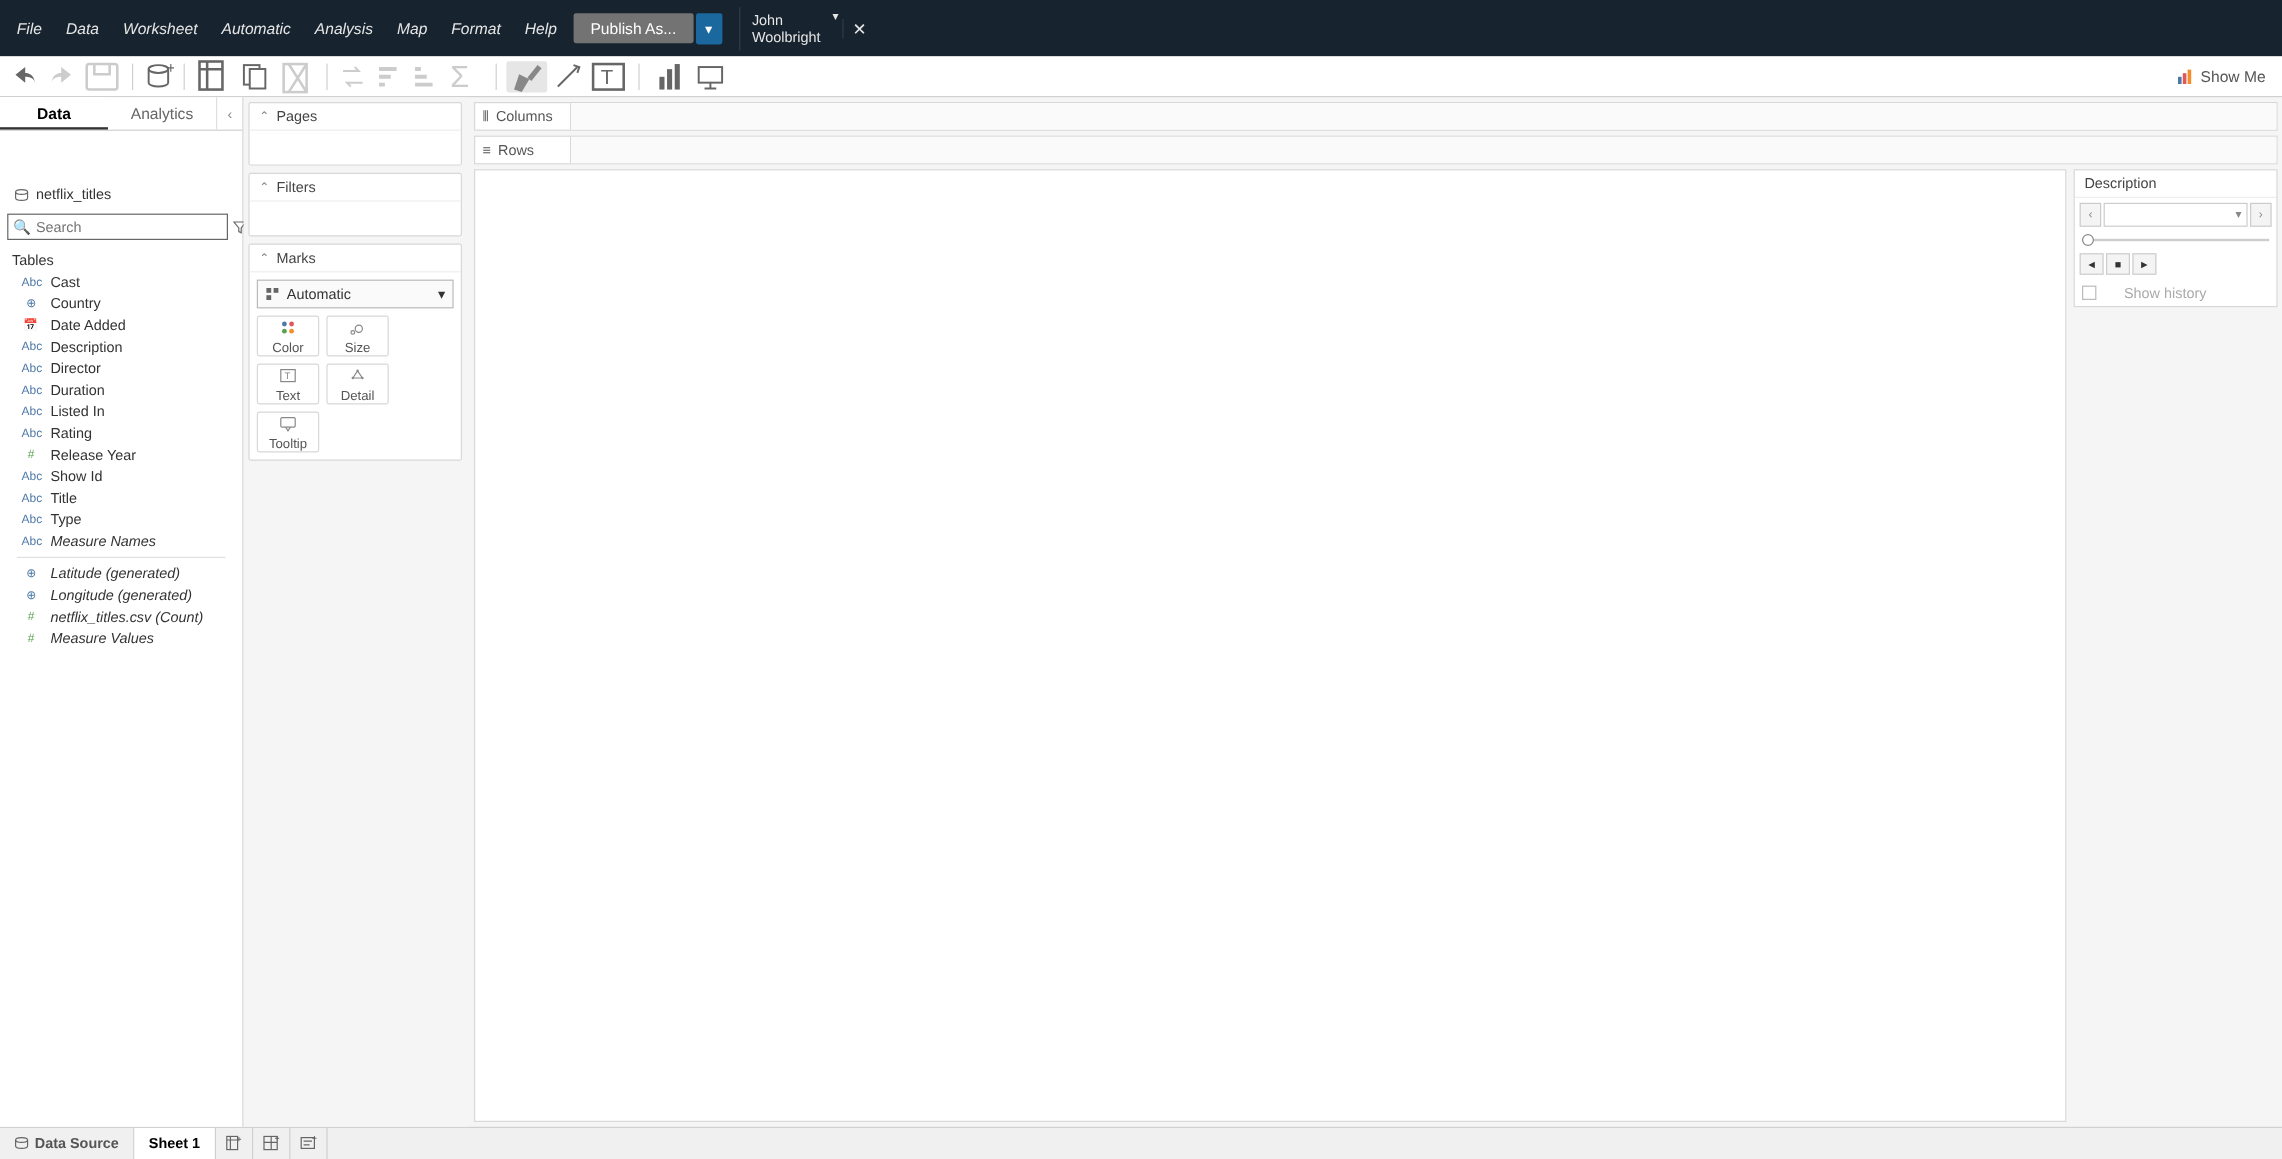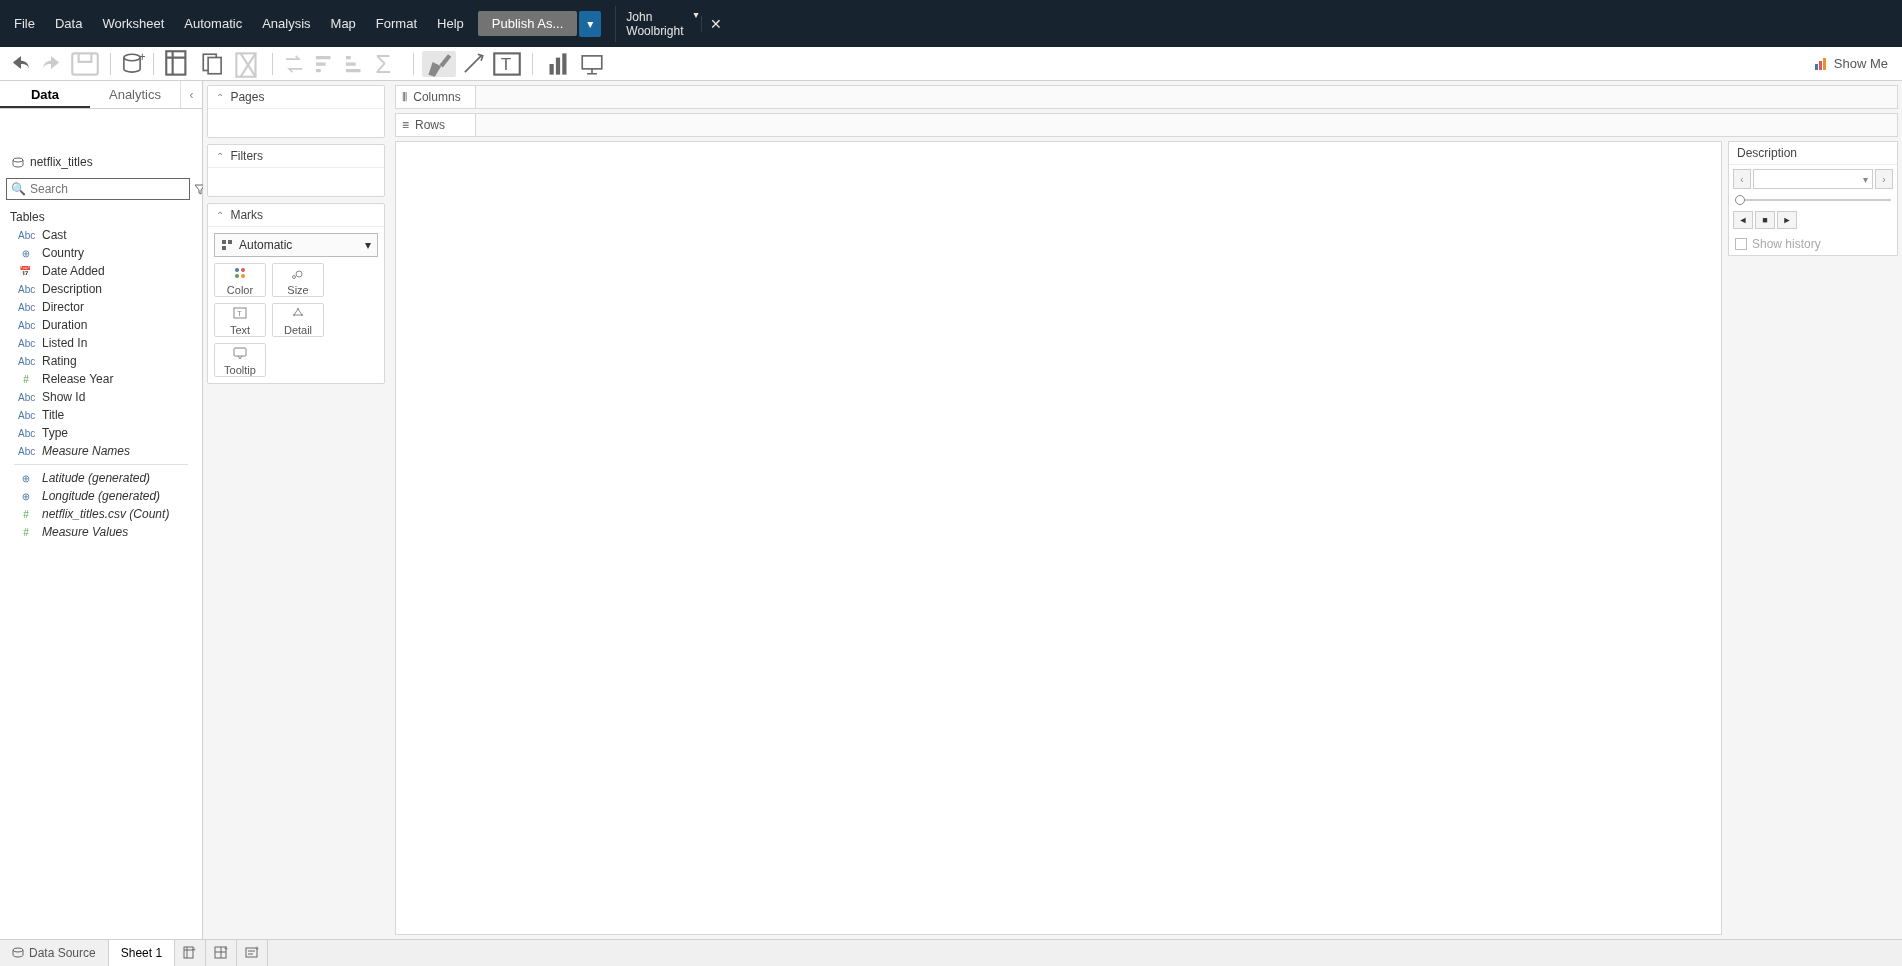--- a/index.html
+++ b/index.html
@@ -1,21 +1,21 @@
 <!DOCTYPE html>
 <html><head>
 <meta charset="utf-8">
 <style>
 * { margin:0; padding:0; box-sizing:border-box; font-family:"Segoe UI",Arial,sans-serif; }
 body { width:1902px; height:966px; background:#f5f5f5; overflow:hidden; font-size:12px; color:#333; }
 
 
 .topbar { height:47px; background:#17232e; color:#e6e6e6; display:flex; align-items:stretch; }
 .menubar { display:flex; align-items:center; padding:0 4px; }
-.menubar .mitem { padding:10px 10px; font-size:13px; color:#e6e6e6; cursor:pointer; }
+.menubar .mitem { padding:10px 10px; font-size:13px; color:#e6e6e6; cursor:pointer;font-style:italic; }
 .topbar-title { flex:1; display:flex; align-items:center; justify-content:center; font-size:14px; font-weight:500; color:#fff;}
 .topbar-right { display:flex; align-items:center; }
 .publish-btn { background:#737373; color:#fff; padding:5px 14px; border-radius:2px; font-size:13px; cursor:pointer; display:flex; align-items:center; }
 .publish-dd { background:#1a689e; color:#fff; width:22px; height:26px; margin-left:2px; display:flex; align-items:center; justify-content:center; border-radius:2px; cursor:pointer; }
 .tb-user { margin-left:14px; padding:4px 18px 4px 10px; font-size:12px; line-height:14px; position:relative; cursor:pointer; border-left:1px solid #2e3e4d;}
 .tb-user::after{content:"▾"; position:absolute; right:3px; top:2px; font-size:10px;}
 .tb-close { width:28px; display:flex; align-items:center; justify-content:center; font-size:14px; cursor:pointer; color:#e6e6e6; border-left:1px solid #2e3e4d;}
 
 
 .toolbar { height:34px; background:#fff; border-bottom:1px solid #d0d0d0; display:flex; align-items:center; padding:0 6px; }
@@ -77,26 +77,26 @@
 .rp-card{background:#fff; border:1px solid #d8d8d8;}
 .rp-h{padding:4px 8px; font-size:12px; color:#444; border-bottom:1px solid #eee;}
 .rp-row{display:flex; align-items:center; padding:4px;}
 .rp-nav{width:18px;height:20px;border:1px solid #ccc;display:flex;align-items:center;justify-content:center;font-size:10px;color:#888;cursor:pointer;background:#f4f4f4;}
 .rp-field{flex:1;height:20px;border:1px solid #ccc; margin:0 2px; display:flex; align-items:center; justify-content:flex-end; padding:0 4px; font-size:10px; color:#888; cursor:pointer; background:#fff;}
 .rp-slider{height:10px; margin:2px 6px 6px; position:relative;}
 .rp-slider::before{content:"";position:absolute;left:0;right:0;top:4px;height:2px;background:#ccc;}
 .rp-slider .knob{position:absolute;left:0;top:0;width:10px;height:10px;border:1px solid #888;border-radius:50%;background:#fff;}
 .rp-play{display:flex; gap:2px; padding:0 4px 4px;}
 .rp-play .pb{width:20px;height:18px;border:1px solid #ccc;display:flex;align-items:center;justify-content:center;font-size:9px;cursor:pointer;background:#f4f4f4;}
-.rp-hist{display:flex;align-items:center;gap:5px;padding:4px 6px;font-size:12px;color:#aaa;}
+.rp-hist{display:flex;align-items:center;gap:23px;padding:4px 6px;font-size:12px;color:#aaa;}
 .rp-hist .cb{width:12px;height:12px;border:1px solid #bbb;}
 
 
 .bottom{height:27px; background:#f0f0f0; border-top:1px solid #d0d0d0; display:flex; align-items:stretch;}
-.btab{padding:0 12px; display:flex; align-items:center; font-size:12px; border-right:1px solid #d0d0d0; cursor:pointer; gap:5px; color:#555;}
+.btab{padding:0 12px; display:flex; align-items:center; font-size:12px; border-right:1px solid #d0d0d0; cursor:pointer; gap:5px; color:#555;font-weight:bold;}
 .btab.active{background:#fff; color:#000;}
 .btab.icon{padding:0 8px;}
 
 
 svg{display:block;}
 </style>
 </head>
 <body>
 
 <div class="topbar">

